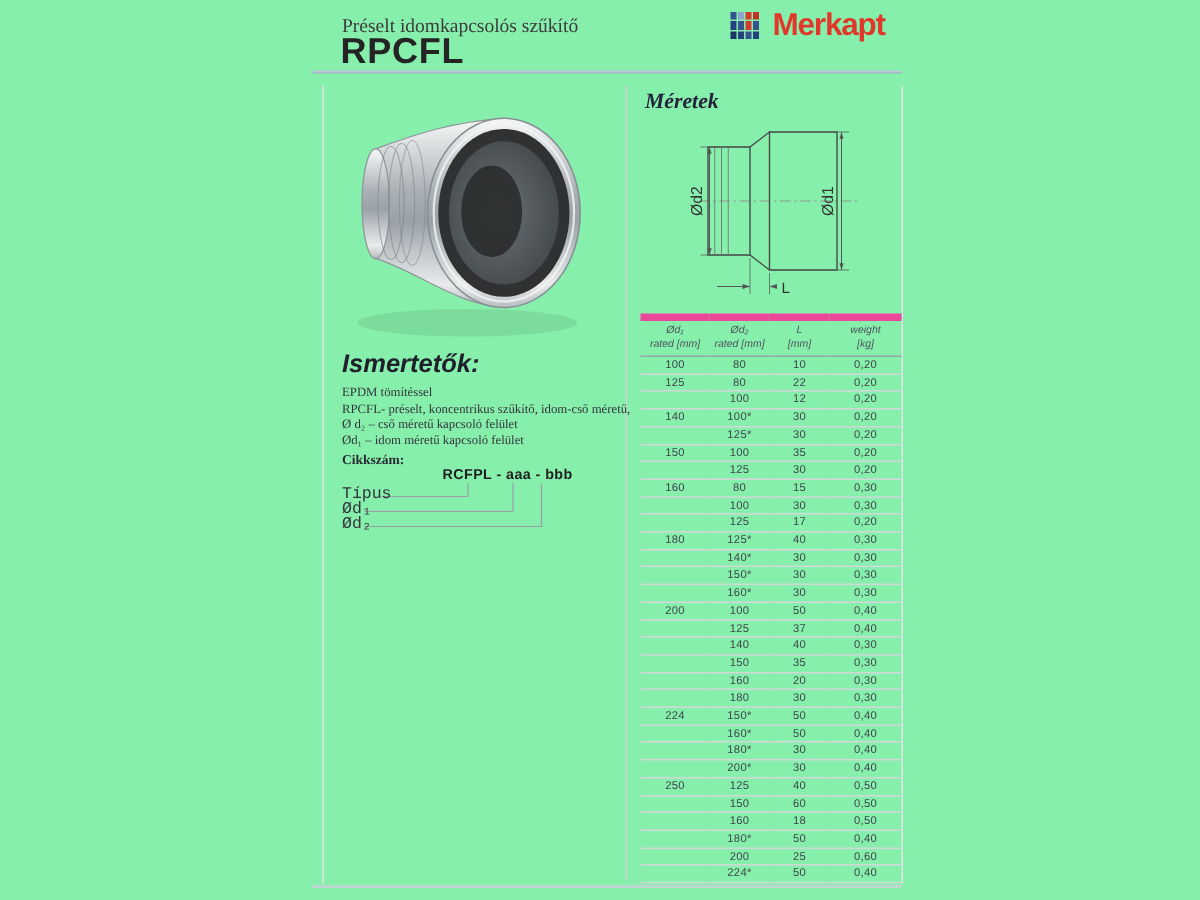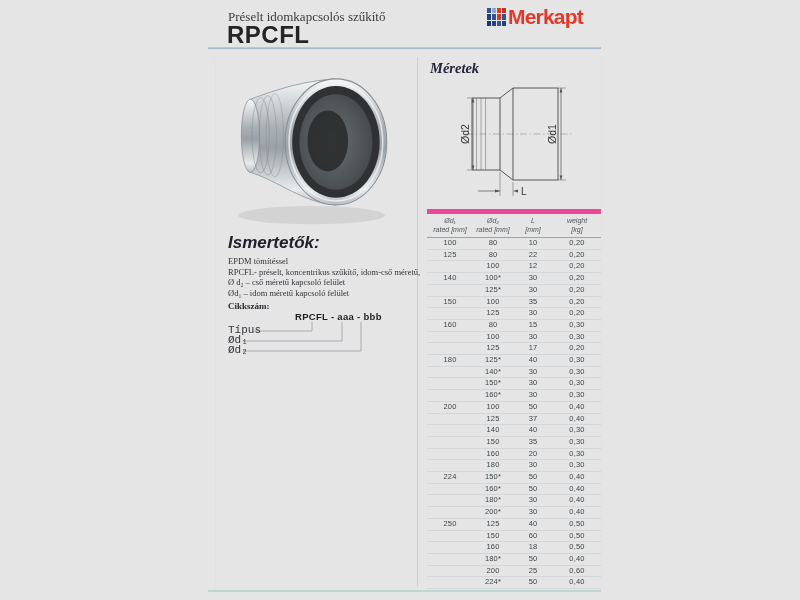--- a/index.html
+++ b/index.html
@@ -1,24 +1,24 @@
 <!DOCTYPE html>
 <html><head>
 <meta charset="utf-8">
 <style>
   html,body{margin:0;padding:0;background:#fff;}
-  .canvas{position:relative;width:800px;height:600px;background:#e5e5e5;overflow:hidden;
+  .canvas{position:relative;width:800px;height:600px;background:#86efac;overflow:hidden;
           font-family:"Liberation Sans",sans-serif;}
 
   
   .subtitle{position:absolute;left:228px;top:9px;font-family:"Liberation Serif",serif;
             font-size:13px;color:#3c3c3c;}
   .title{position:absolute;left:227px;top:21px;font-family:"Liberation Sans",sans-serif;
          font-weight:bold;font-size:24px;letter-spacing:.5px;color:#242424;}
-  .brand{position:absolute;left:487px;top:5px;display:flex;align-items:center;gap:2px;}
+  .brand{position:absolute;left:487px;top:5px;display:flex;align-items:center;gap:9px;}
   .brand-grid{width:19px;height:19px;display:grid;grid-template-columns:repeat(4,1fr);
               grid-template-rows:repeat(3,1fr);gap:1px;}
   .brand-grid i{display:block;}
   .c1{background:#35548f}.c2{background:#8fa6cc}.c3{background:#d23b2c}.c4{background:#bf3226}
   .c5{background:#24427e}.c6{background:#1b3569}
   .brand-name{font-weight:bold;font-size:21px;letter-spacing:-.8px;color:#e0392c;}
 
   
   .hrule{position:absolute;left:208px;top:47px;width:393px;height:2px;
          background:linear-gradient(to bottom,#c2cdd9,#9db0c6);}
@@ -123,21 +123,21 @@
 
   <div class="feat-h">Ismertetők:</div>
   <div class="feat-lines">
     <div>EPDM tömítéssel</div>
     <div>RPCFL- préselt, koncentrikus szűkítő, idom-cső méretű,</div>
     <div>Ø d₂ – cső méretű kapcsoló felület</div>
     <div>Ød₁ – idom méretű kapcsoló felület</div>
   </div>
 
   <div class="sku-h">Cikkszám:</div>
-  <div class="sku-code">RPCFL - aaa - bbb</div>
+  <div class="sku-code">RCFPL - aaa - bbb</div>
   <svg class="sku-lines" viewBox="0 0 160 42">
     <path d="M26,17 H84 V8" fill="none" stroke="#9aa0a6" stroke-width="0.8"></path>
     <path d="M15,27 H114 V8" fill="none" stroke="#9aa0a6" stroke-width="0.8"></path>
     <path d="M15,37 H133 V8" fill="none" stroke="#9aa0a6" stroke-width="0.8"></path>
   </svg>
   <div class="sku-lab sku-lab1">Típus</div>
   <div class="sku-lab sku-lab2">Ød₁</div>
   <div class="sku-lab sku-lab3">Ød₂</div>
 
   <div class="dims-h">Méretek</div>

